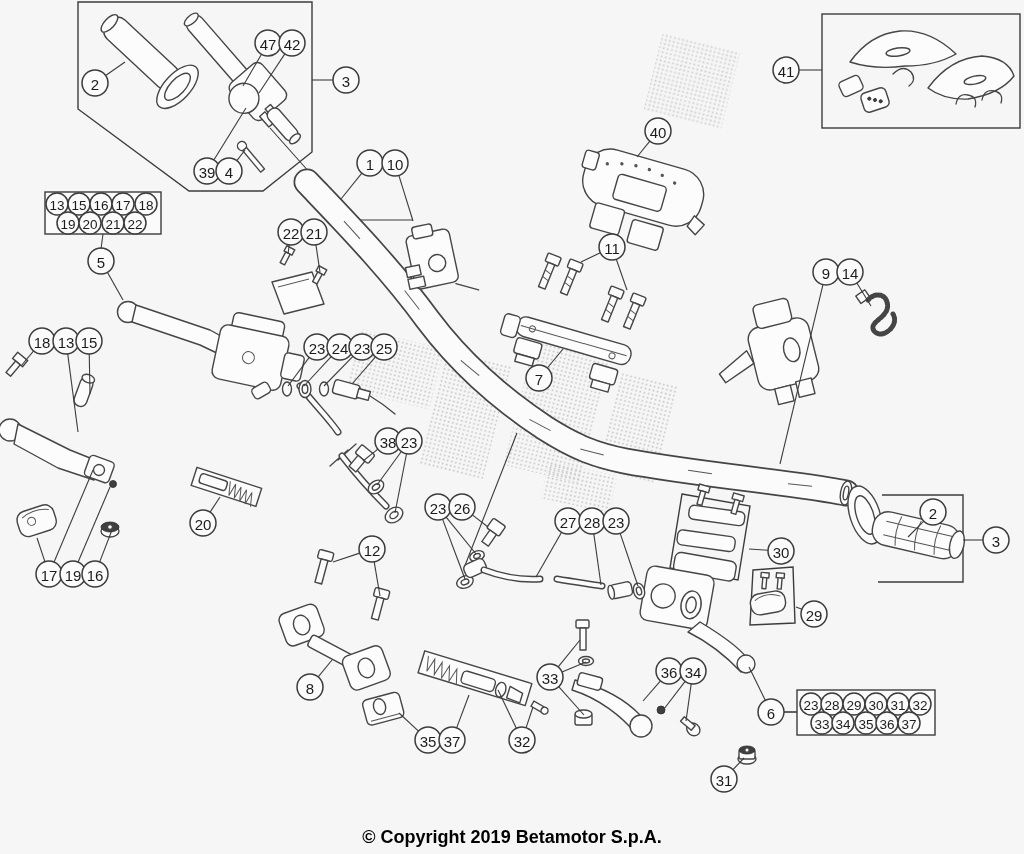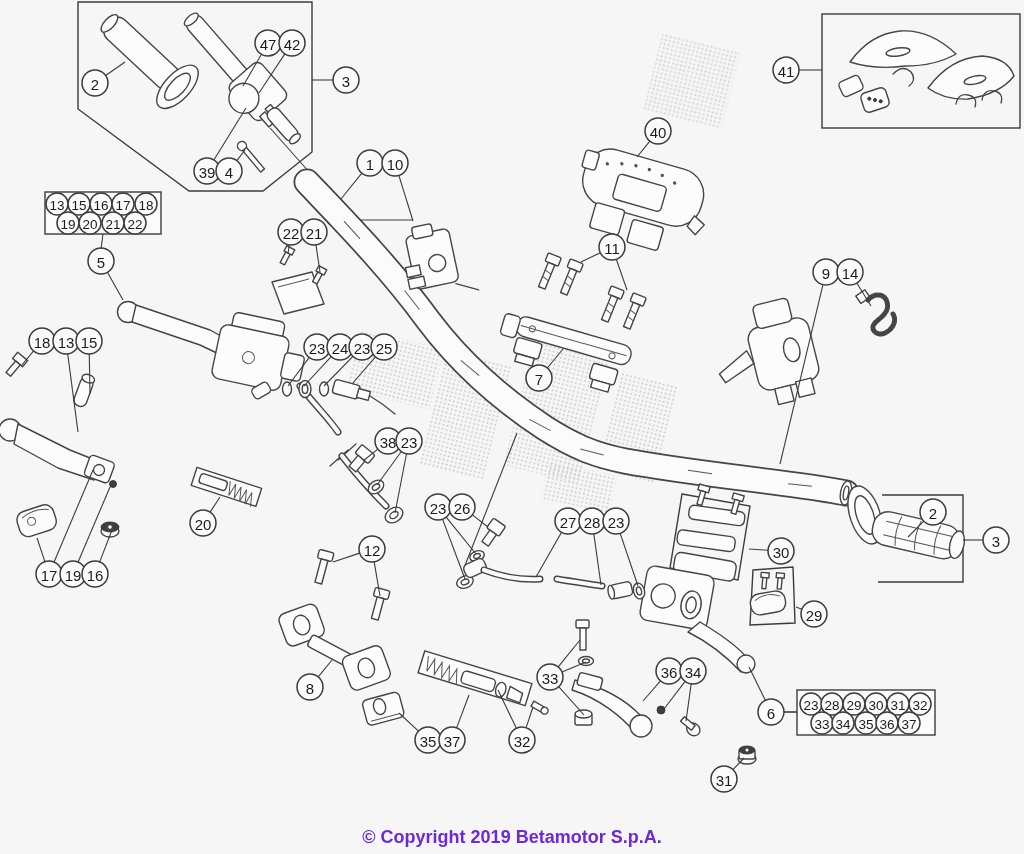--- a/index.html
+++ b/index.html
@@ -17,21 +17,21 @@
   .hoseIn{fill:none;stroke:#fbfbfb;stroke-width:4.2;stroke-linecap:round;}
   .boxline{fill:none;stroke:#3c3c3c;stroke-width:1.4;stroke-linejoin:miter;}
   
   .lead{stroke:#3c3c3c;stroke-width:1.1;fill:none;}
   .cobody{fill:#fbfbfb;stroke:#3c3c3c;stroke-width:1.5;}
   .cotext{font-family:"Liberation Sans",sans-serif;font-size:15px;fill:#1c1c1c;
           text-anchor:middle;dominant-baseline:central;}
   .gtext{font-size:13.5px;}
   .gridbox{fill:#fbfbfb;stroke:#3c3c3c;stroke-width:1.4;}
   .copyright{position:absolute;left:0;right:0;bottom:6px;text-align:center;
-             font-size:18px;font-weight:bold;color:#6d28d9;}
+             font-size:18px;font-weight:bold;color:#000000;}
   .wm{opacity:.5;}
 </style>
 </head>
 <body>
 
 <div class="stage">
 <svg width="1024" height="854" viewBox="0 0 1024 854">
   <defs>
     <pattern id="dots" width="4.2" height="4.2" patternUnits="userSpaceOnUse">
       <circle cx="1.4" cy="1.4" r="0.95" fill="#9a9a9a"></circle>

